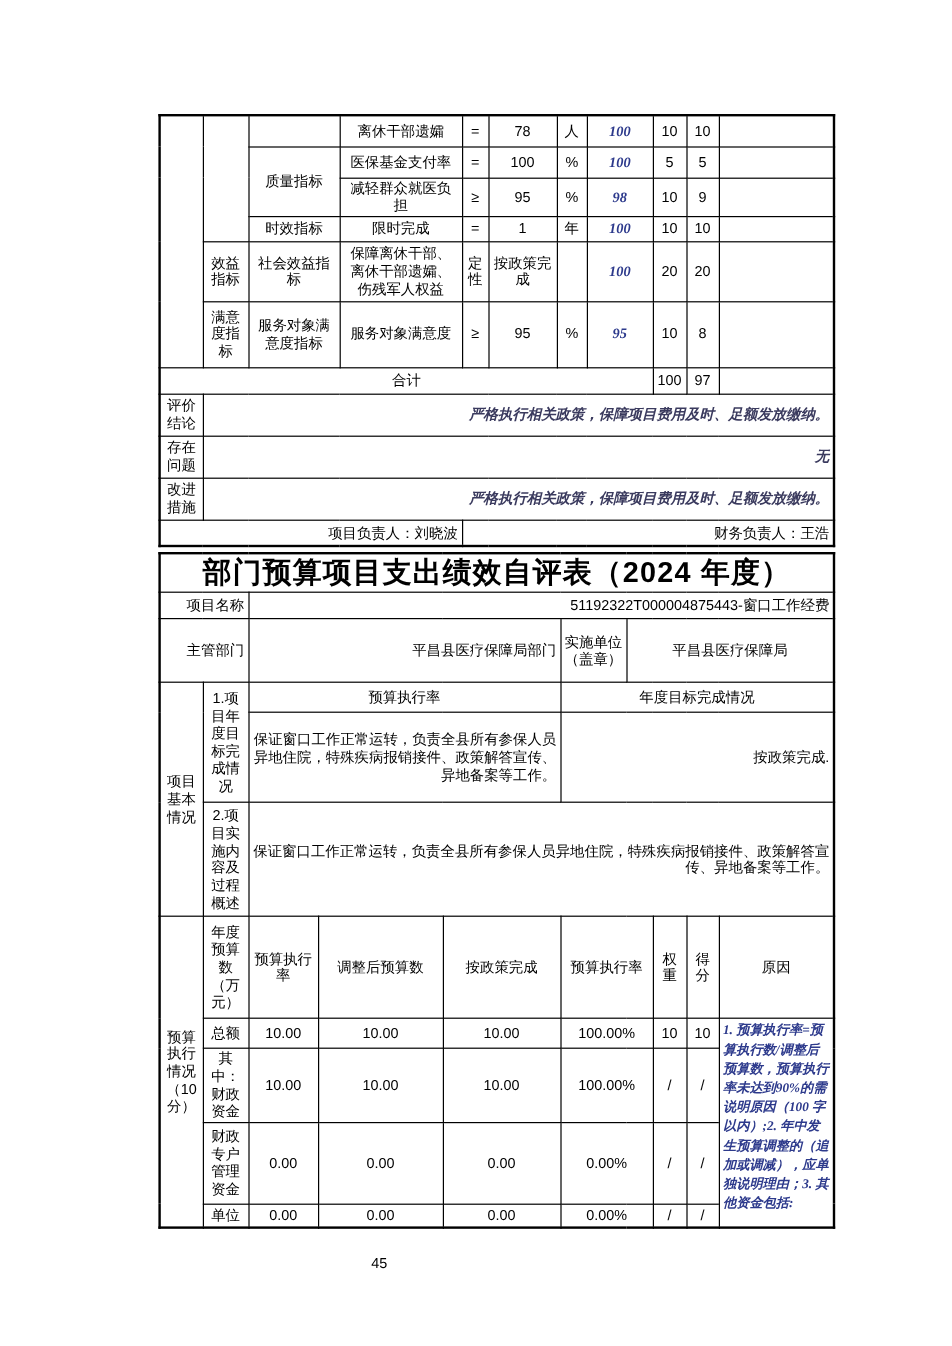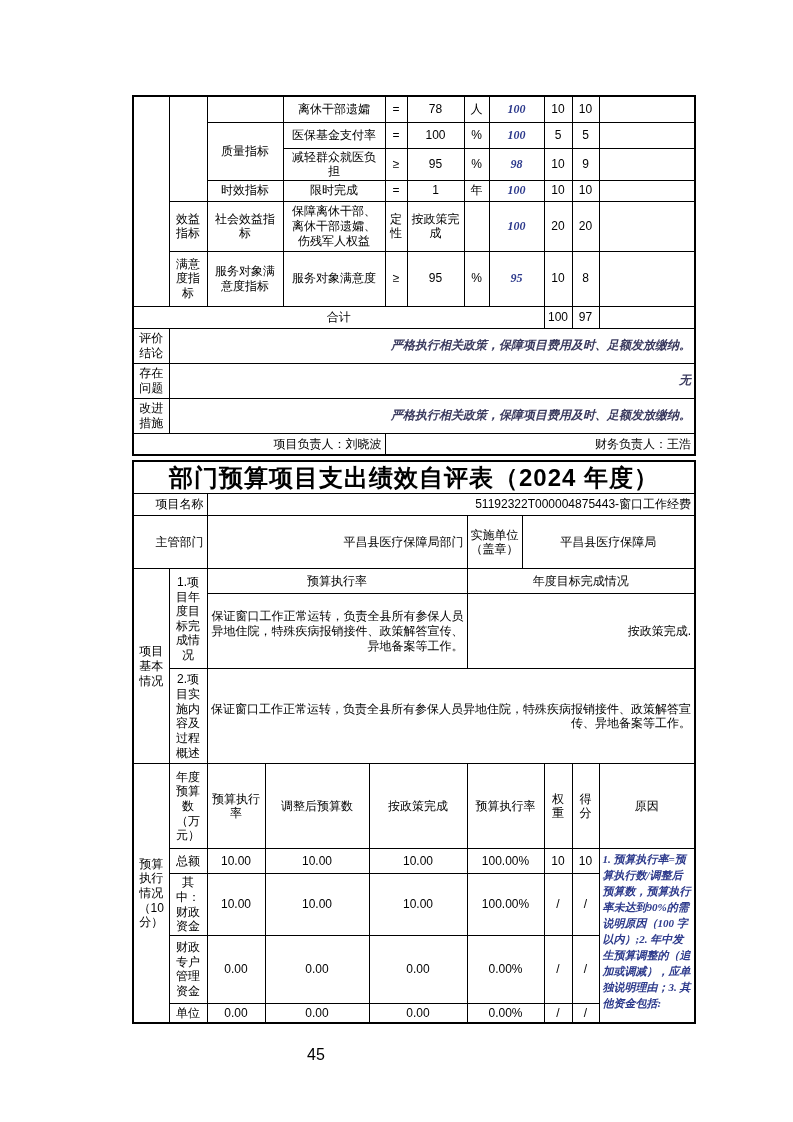--- a/index.html
+++ b/index.html
@@ -51,21 +51,21 @@
     font-size: 11px;
     line-height: 1.45;
     text-align: left;
     vertical-align: top;
     padding-top: 3px;
   }
   .pageno {
     position: absolute;
     top: 1046px; left: 0; width: 632px;
     text-align: center;
-    font-size: 16px;
+    font-size: 12px;
   }
 </style>
 </head>
 <body>
 
 <div class="page">
 
   <table class="t1">
     <colgroup>
       <col style="width:36px">

